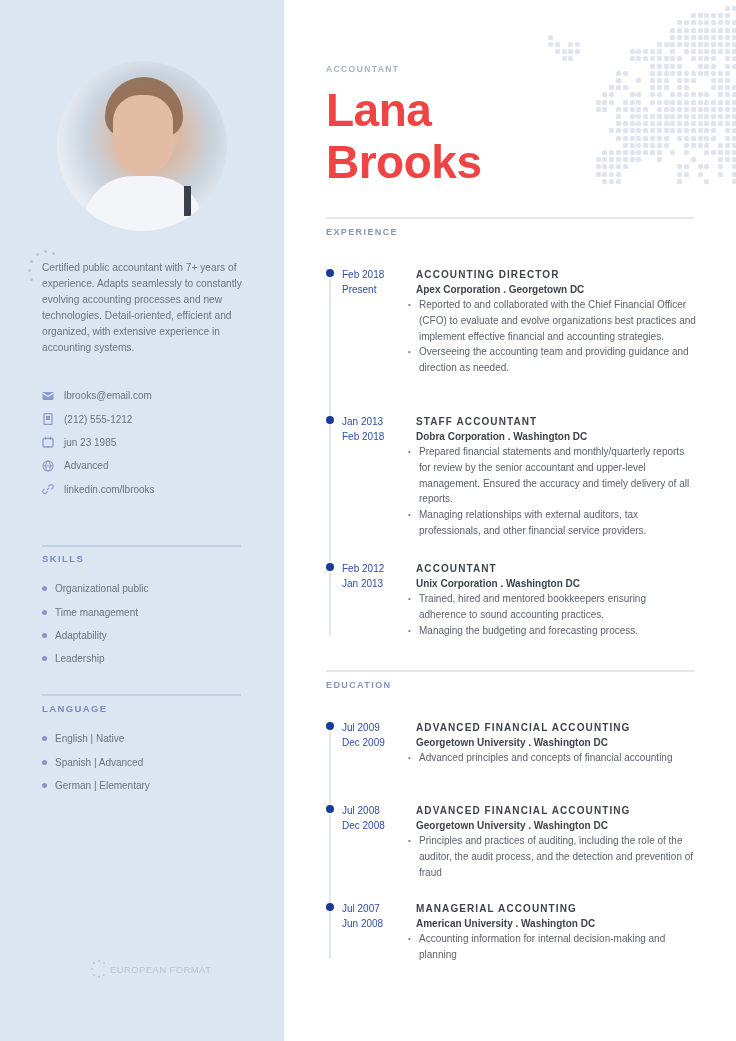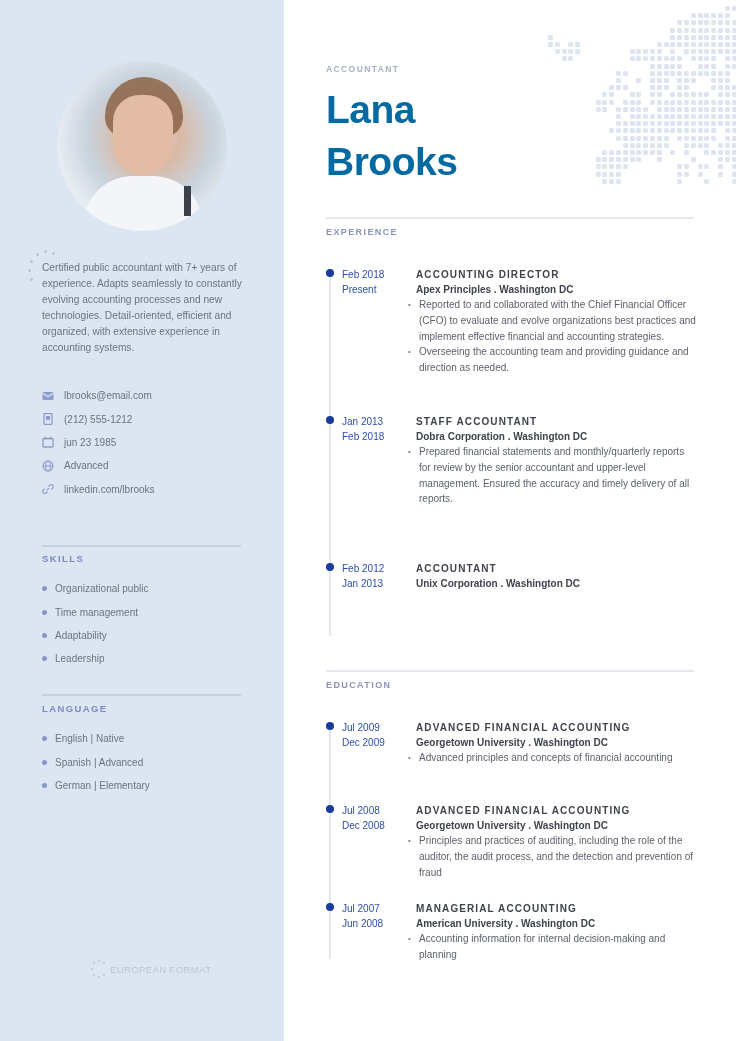--- a/index.html
+++ b/index.html
@@ -31,21 +31,21 @@
   .side-list .dot { width: 5px; height: 5px; border-radius: 50%; background: #8a96c9; margin-right: 8px; }
 
   .eu-format { position: absolute; left: 90px; top: 960px; display: flex; align-items: center; font-size: 9.5px; color: #b9c4d6; letter-spacing: .4px; }
   .eu-ring { position: relative; width: 18px; height: 18px; margin-right: 2px; }
   .eu-ring i { position: absolute; width: 2px; height: 2px; border-radius: 50%; background: #b9c4d6; }
 
   .map { position: absolute; left: 548px; top: 6px; width: 188px; height: 180px; }
   .map i { position: absolute; width: 5px; height: 5px; border-radius: 1.5px; background: #dfe5f0; }
 
   .role { position: absolute; left: 326px; top: 64px; font-size: 8.5px; font-weight: bold; letter-spacing: 1.4px; color: #a7b0c4; }
-  .name { position: absolute; left: 326px; top: 84px; font-size: 39px; line-height: 52px; color: #0369a1; letter-spacing: -0.5px; }
+  .name { position: absolute; left: 326px; top: 84px; font-size: 46px; line-height: 52px; color: #ef4444; letter-spacing: -0.5px; }
 
   .rule { position: absolute; left: 326px; width: 368px; height: 2px; background: #e3e7ee; }
   .sec-head { position: absolute; left: 326px; font-size: 9px; font-weight: bold; letter-spacing: 1.4px; color: #8994b8; }
 
   .timeline { position: absolute; left: 329px; width: 2px; background: #e3e7ee; }
   .entry { position: absolute; left: 326px; width: 370px; }
   .entry .bullet-dot { position: absolute; left: 0; top: 2px; width: 8px; height: 8px; border-radius: 50%; background: #1a3a9a; }
   .entry .dates { position: absolute; left: 16px; top: 0; font-size: 10px; line-height: 15px; color: #2e4ea8; }
   .entry .body { position: absolute; left: 90px; top: 0; width: 280px; }
   .entry .title { font-size: 10px; font-weight: bold; letter-spacing: 1.1px; color: #3f434c; line-height: 15px; }
@@ -518,52 +518,57 @@
 <div class="timeline" style="top:274px;height:362px"></div>
 
 <div class="entry" style="top:267px">
   <span class="bullet-dot"></span>
   <div class="dates">
       <div>Feb 2018</div>
       <div>Present</div>
     </div>
   <div class="body">
     <div class="title">ACCOUNTING DIRECTOR</div>
-    <div class="org">Apex Principles . Washington DC</div>
+    <div class="org">Apex Corporation . Georgetown DC</div>
     <ul>
       <li>Reported to and collaborated with the Chief Financial Officer (CFO) to evaluate and evolve organizations best practices and implement effective financial and accounting strategies.</li>
       <li>Overseeing the accounting team and providing guidance and direction as needed.</li>
     </ul>
   </div>
 </div>
 
 <div class="entry" style="top:414px">
   <span class="bullet-dot"></span>
   <div class="dates">
       <div>Jan 2013</div>
       <div>Feb 2018</div>
     </div>
   <div class="body">
     <div class="title">STAFF ACCOUNTANT</div>
     <div class="org">Dobra Corporation . Washington DC</div>
     <ul>
       <li>Prepared financial statements and monthly/quarterly reports for review by the senior accountant and upper-level management. Ensured the accuracy and timely delivery of all reports.</li>
+      <li>Managing relationships with external auditors, tax professionals, and other financial service providers.</li>
     </ul>
   </div>
 </div>
 
 <div class="entry" style="top:561px">
   <span class="bullet-dot"></span>
   <div class="dates">
       <div>Feb 2012</div>
       <div>Jan 2013</div>
     </div>
   <div class="body">
     <div class="title">ACCOUNTANT</div>
     <div class="org">Unix Corporation . Washington DC</div>
+    <ul>
+      <li>Trained, hired and mentored bookkeepers ensuring adherence to sound accounting practices.</li>
+      <li>Managing the budgeting and forecasting process.</li>
+    </ul>
   </div>
 </div>
 
 <div class="rule" style="top:670px"></div>
 <div class="sec-head" style="top:680px">EDUCATION</div>
 <div class="timeline" style="top:727px;height:232px"></div>
 
 <div class="entry" style="top:720px">
   <span class="bullet-dot"></span>
   <div class="dates">

